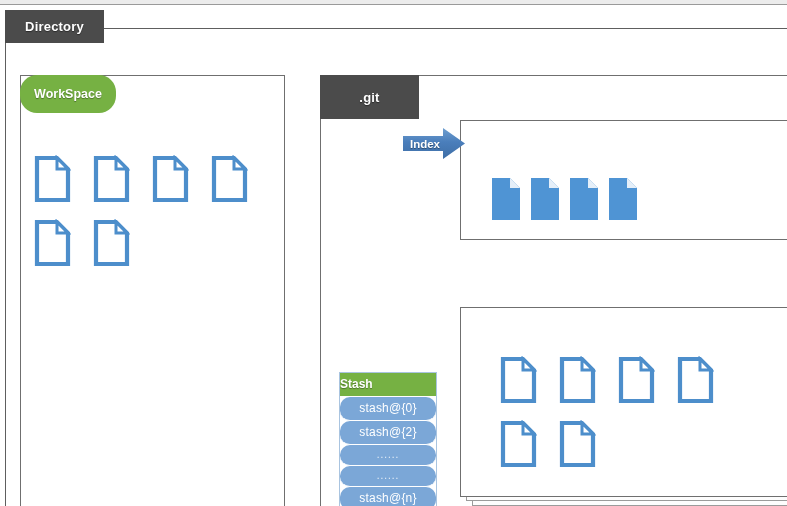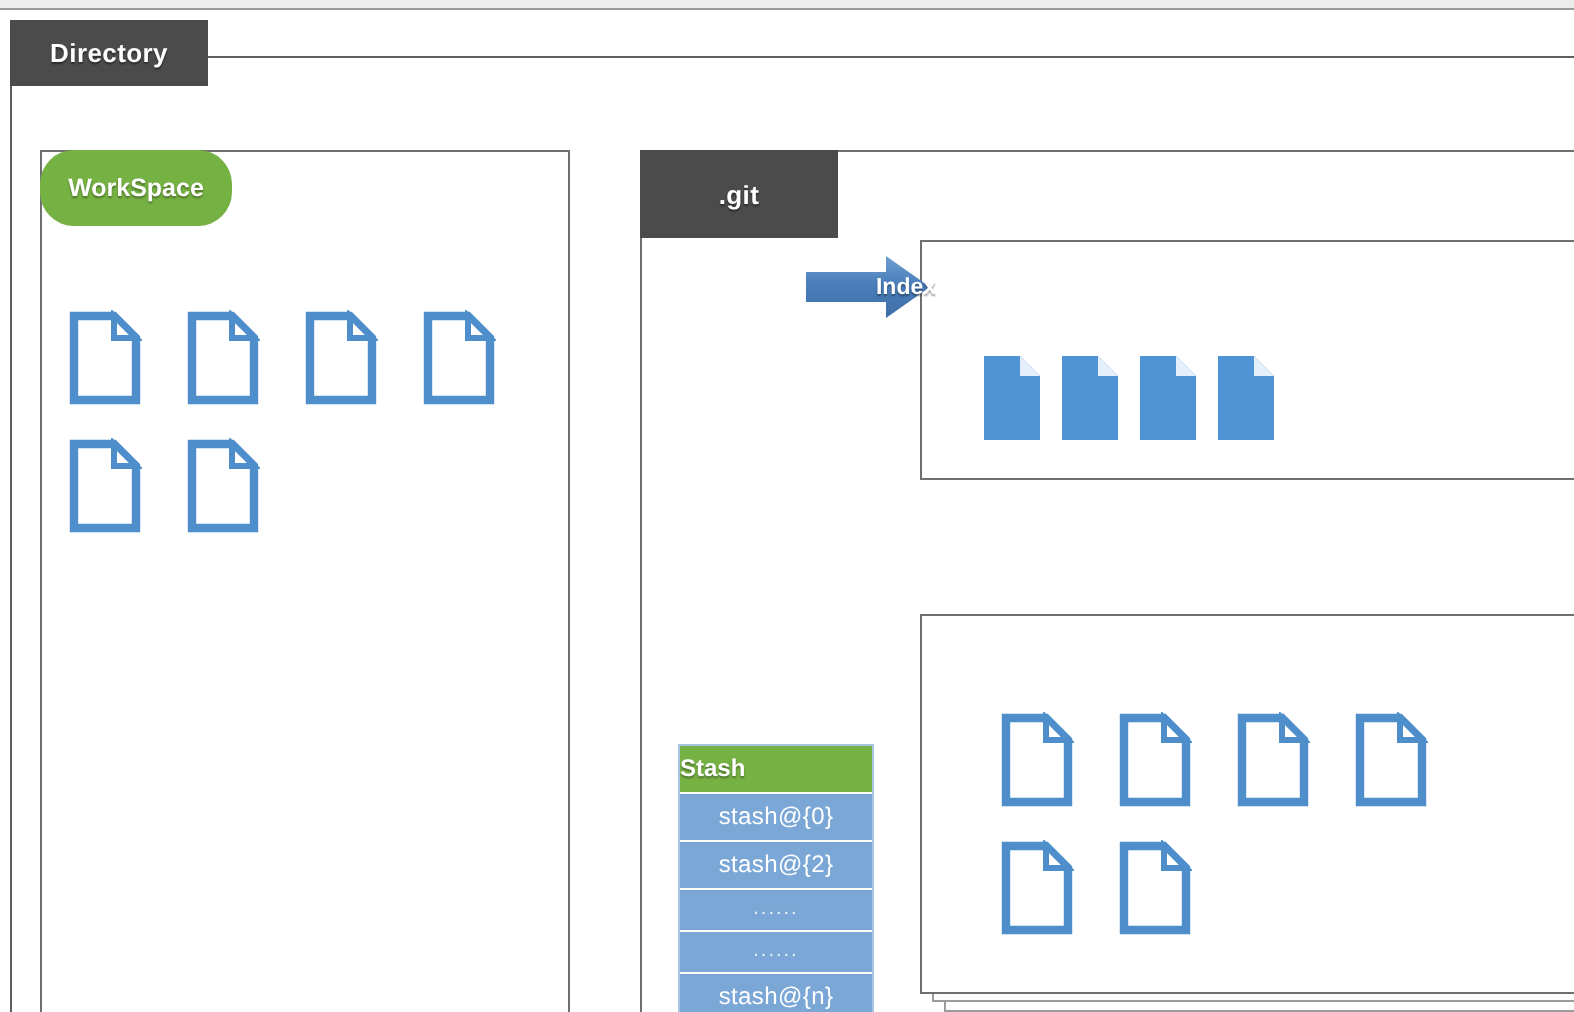--- a/index.html
+++ b/index.html
@@ -206,21 +206,20 @@
     width: 44px;
     height: 100%;
     display: flex;
     align-items: center;
     justify-content: center;
     color: #ffffff;
     font-weight: bold;
     font-size: 11.5px;
     text-shadow: 0 1px 1px rgba(0,0,0,0.4);
     pointer-events: none;
-    padding-left: 28px;
   }
   #index-arrow { left: 403px; top: 128px; width: 62px; height: 31px; }
   #head-arrow  { left: 407px; top: 313px; width: 58px; height: 28px; }
 
   
   #stash-table {
     position: absolute;
     left: 339px;
     top: 372px;
     width: 98px;
@@ -239,20 +238,21 @@
     border-bottom: 1px solid #ffffff;
   }
   .stash-row {
     background: #7ba7d7;
     color: #ffffff;
     font-size: 12px;
     text-align: center;
     padding: 4px 0 5px 0;
     border-bottom: 1px solid #ffffff;
     letter-spacing: 0.2px;
+    border-radius: 10px;
   }
   .stash-row.dots {
     font-size: 10px;
     letter-spacing: 1px;
     color: #e8f0f8;
   }
   .stash-row:last-child { border-bottom: none; }
 </style>
 </head>
 <body>

